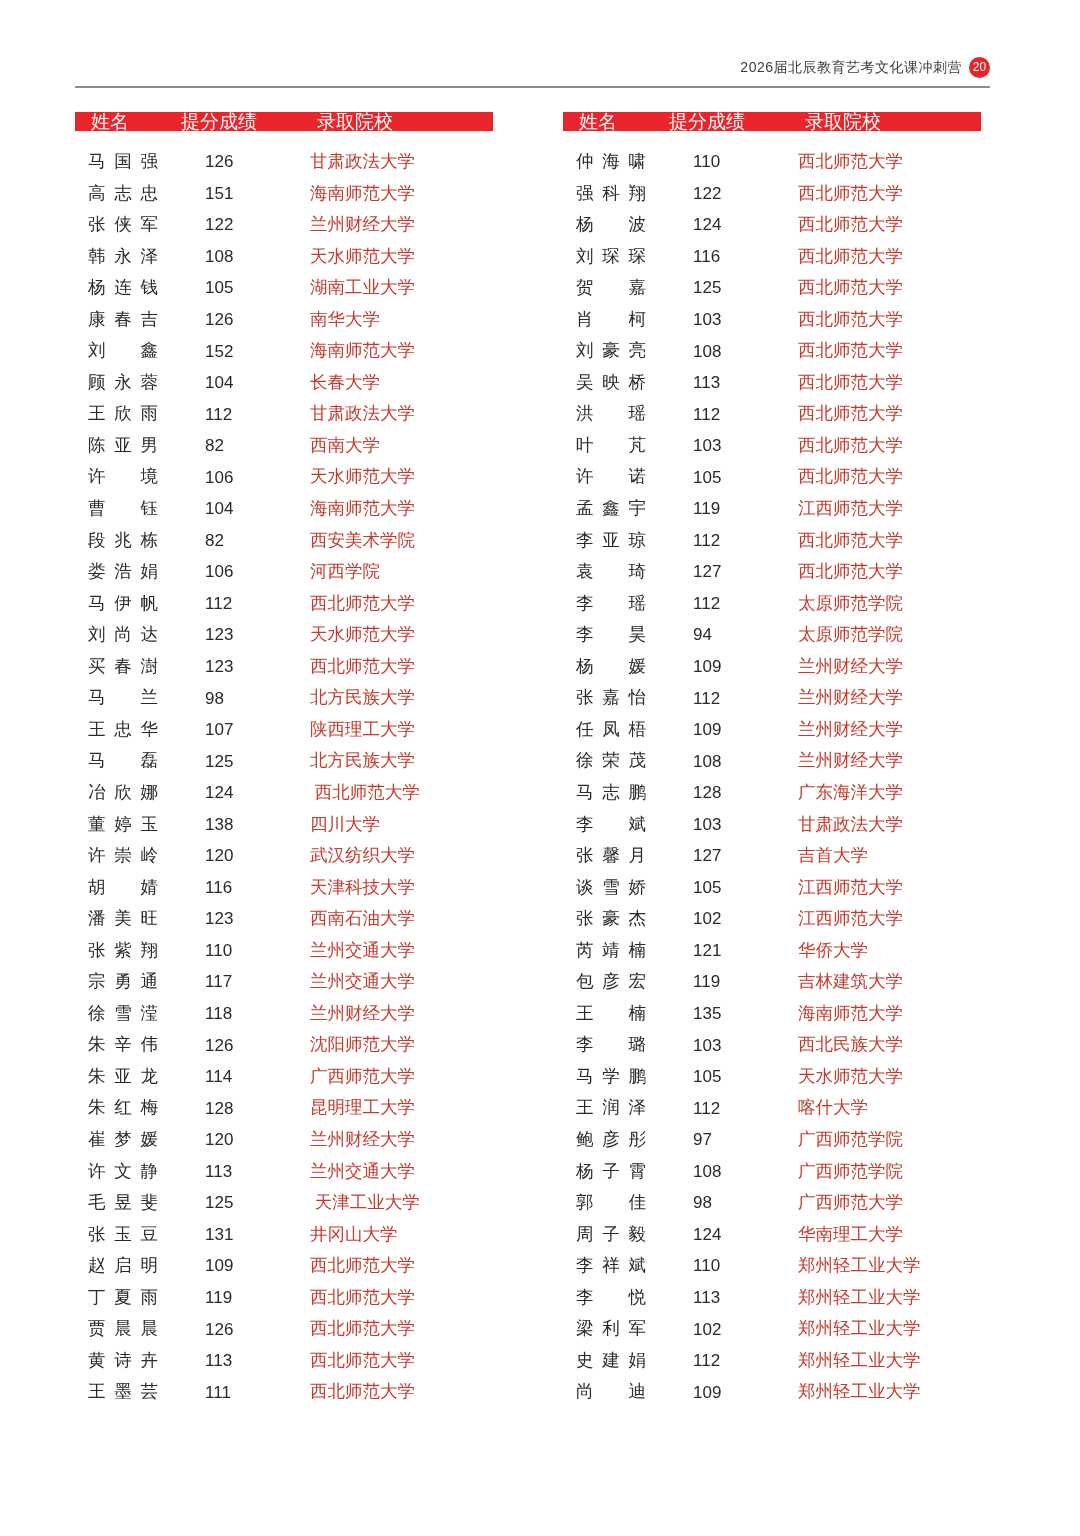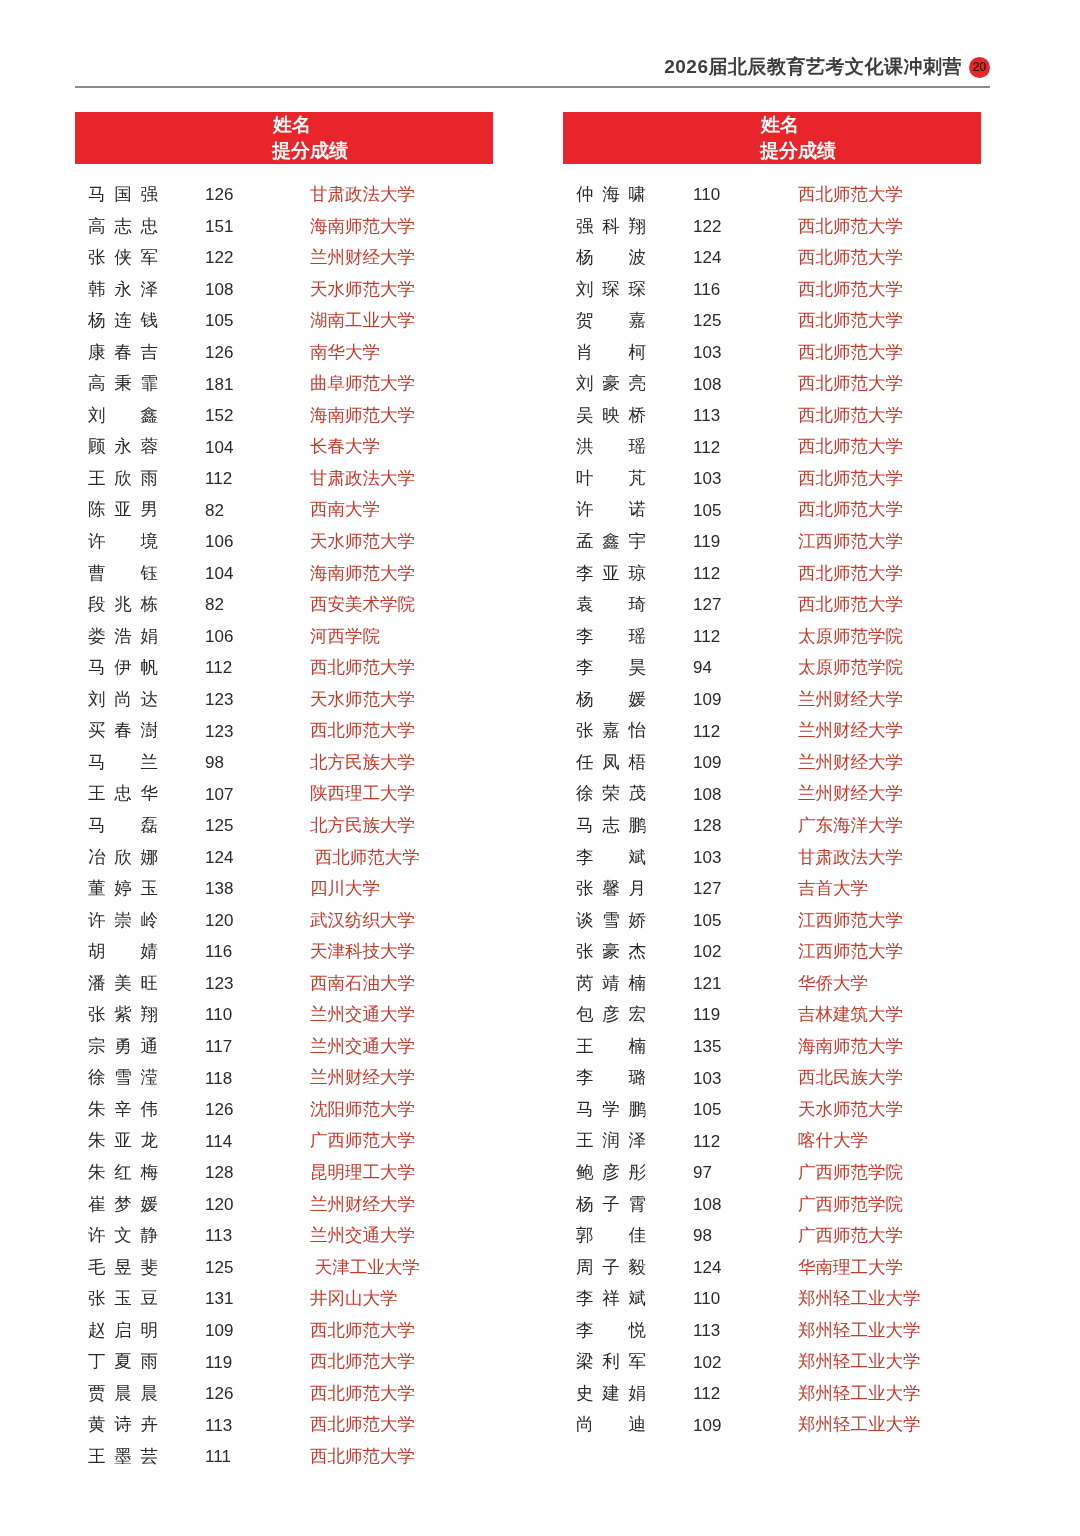--- a/index.html
+++ b/index.html
@@ -16,62 +16,60 @@
     overflow: hidden;
   }
   .page-header {
     width: 990px;
     padding-top: 56px;
     display: flex;
     justify-content: flex-end;
     align-items: center;
   }
   .header-title {
-    font-size: 19px;
+    font-size: 14px;
     color: #3d3d3d;
     letter-spacing: 0.5px;
     line-height: 22px;
-    font-weight: bold;
   }
   .page-badge {
     width: 21px;
     height: 21px;
     margin-left: 7px;
     border-radius: 50%;
     background: #e8252b;
-    color: #000000;
+    color: #ffffff;
     font-size: 12px;
     line-height: 21px;
     text-align: center;
   }
   .header-rule {
     margin: 8px 0 0 75px;
     width: 915px;
     height: 2px;
     background: #8c8c8c;
   }
   .tables {
     display: flex;
     margin: 24px 0 0 75px;
     gap: 70px;
   }
   .score-table { width: 418px; }
   .table-head {
-    height: 52px;
+    height: 19px;
     background: #e8252b;
     display: flex;
     align-items: center;
     color: #ffffff;
     font-size: 19px;
-    font-weight: bold;
-    flex-direction: column;
+    font-weight: normal;
   }
   .h-name   { margin-left: 16px; }
   .h-score  { margin-left: 52px; }
-  .h-school { margin-left: 104px; }
+  .h-school { margin-left: 60px; }
   .table-body { margin-top: 15px; }
   .row {
     height: 31.55px;
     display: flex;
     align-items: center;
   }
   .cell { line-height: 1; }
   .cell.name {
     margin-left: 13px;
     width: 70px;
@@ -143,25 +141,20 @@
     <span class="cell score">105</span>
     <span class="cell school">湖南工业大学</span>
   </div>
 
   <div class="row">
     <span class="cell name">康春吉</span>
     <span class="cell score">126</span>
     <span class="cell school">南华大学</span>
   </div>
 
-  <div class="row">
-    <span class="cell name">高秉霏</span>
-    <span class="cell score">181</span>
-    <span class="cell school">曲阜师范大学</span>
-  </div>
 
   <div class="row">
     <span class="cell name">刘鑫</span>
     <span class="cell score">152</span>
     <span class="cell school">海南师范大学</span>
   </div>
 
   <div class="row">
     <span class="cell name">顾永蓉</span>
     <span class="cell score">104</span>

